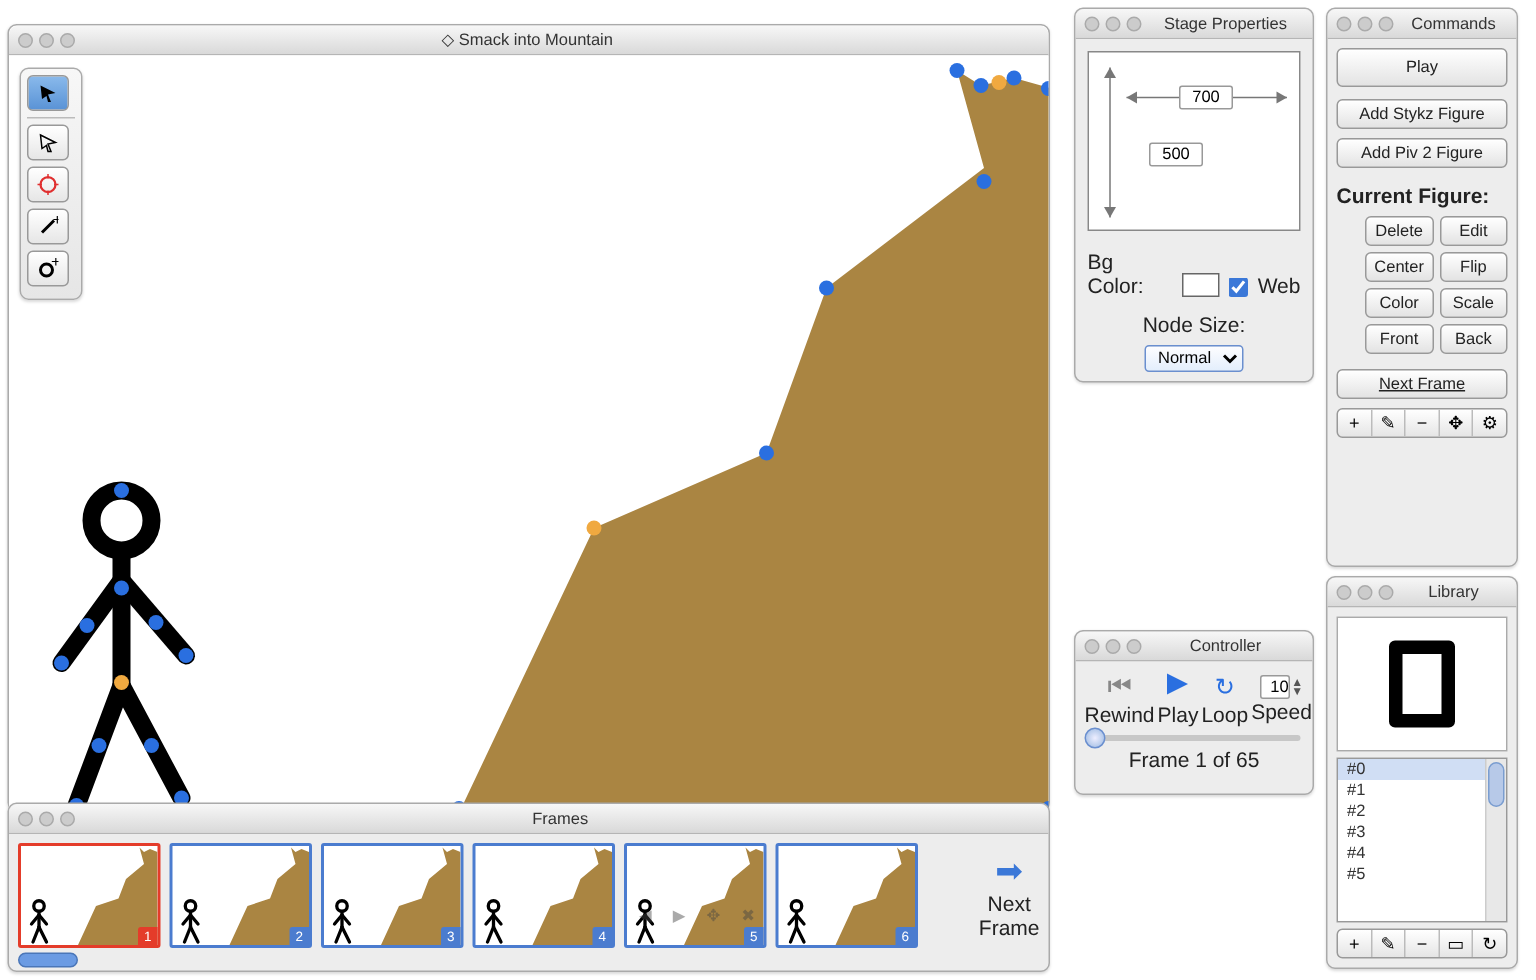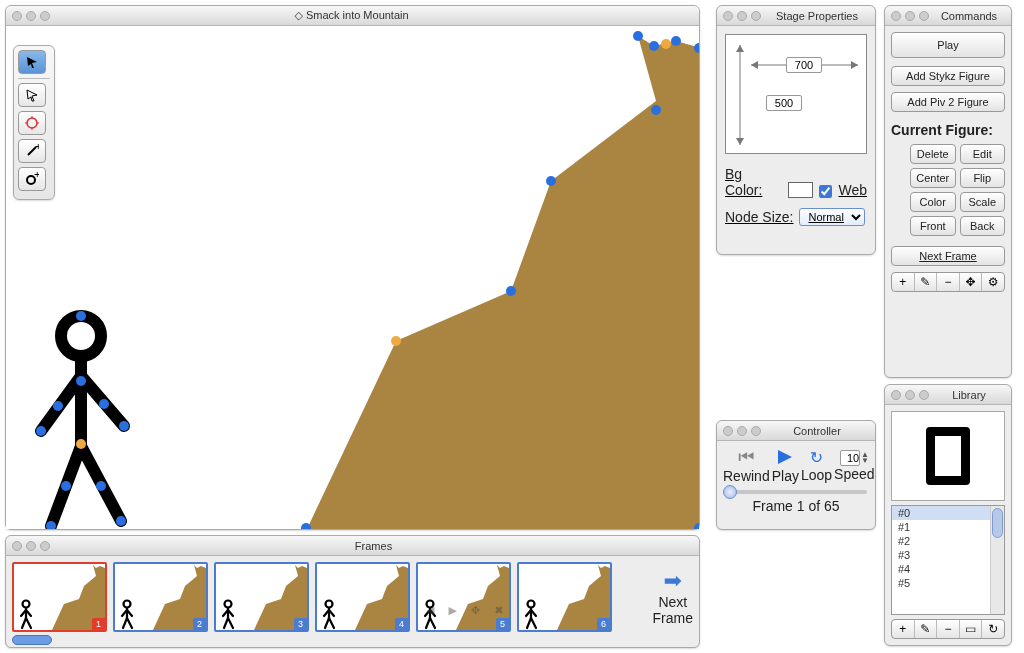--- a/index.html
+++ b/index.html
@@ -28,21 +28,21 @@
   .frame-thumb.sel { border-color:#e43c2a; }
   .frame-num { position:absolute; bottom:0; right:0; background:#4b7ccf; color:#fff; font-size:9px; padding:1px 4px; border-radius:2px 0 0 0;}
   .frame-thumb.sel .frame-num { background:#e43c2a;}
   .scrollbar-v { position:absolute; right:0; top:0; bottom:0; width:14px; background:#e8e8e8; border-left:1px solid #ccc;}
   .scroll-thumb { position:absolute; left:1px; right:1px; background:#b7c9e8; border:1px solid #7a9dd0; border-radius:7px; }
   .mini-scroll-thumb { position:absolute; bottom:2px; left:6px; width:40px; height:10px; background:#6b9be3; border-radius:6px; border:1px solid #4a76b8;}
 </style>
 </head>
 <body>
 
-<div class="panel" style="left:5px; top:5px; width:695px; height:525px; background:#fff;">
+<div class="panel" style="left:5px; top:16px; width:695px; height:525px; background:#fff;">
   <div class="titlebar">
     <div class="traffic">
       <div class="dot"></div>
       <div class="dot"></div>
       <div class="dot"></div>
     </div>
     <div class="title">◇ Smack into Mountain</div>
     <div style="width:40px"></div>
   </div>
 
@@ -125,40 +125,40 @@
 
 <div class="panel" style="left:716px; top:5px; width:160px; height:250px;">
   <div class="titlebar">
     <div class="traffic">
         <div class="dot"></div>
         <div class="dot"></div>
         <div class="dot"></div>
       </div>
     <div class="title">Stage Properties</div>
   </div>
-  <div style="padding:8px;text-decoration:underline;">
+  <div style="padding:8px;">
     <div style="border:1px solid #888; background:#fff; height:120px; position:relative; margin-bottom:12px;">
       <svg width="140" height="118">
         <line x1="14" y1="10" x2="14" y2="110" stroke="#777" marker-end="url(#ar)" marker-start="url(#ar)"></line>
         <line x1="25" y1="30" x2="132" y2="30" stroke="#777"></line>
         <polygon points="132,30 125,26 125,34" fill="#777"></polygon>
         <polygon points="25,30 32,26 32,34" fill="#777"></polygon>
         <polygon points="14,10 10,17 18,17" fill="#777"></polygon>
         <polygon points="14,110 10,103 18,103" fill="#777"></polygon>
       </svg>
       <div class="input-box" style="position:absolute; left:60px; top:22px; width:36px; text-align:center;">700</div>
       <div class="input-box" style="position:absolute; left:40px; top:60px; width:36px; text-align:center;">500</div>
     </div>
     <div style="display:flex; align-items:flex-end; gap:6px; margin-bottom:10px;">
       <span class="label">Bg Color:</span>
       <div style="width:26px; height:16px; border:1px solid #666; background:#fff;"></div>
       <input type="checkbox" checked="" style="accent-color: rgb(59, 120, 216);">
       <span class="label">Web</span>
     </div>
-    <div style="display:flex; align-items:center; gap:6px;">
+    <div style="display:flex; align-items:center; gap:6px;flex-direction:column;">
       <span class="label">Node Size:</span>
       <select class="mac"><option>Normal</option></select>
     </div>
   </div>
 </div>
 
 <div class="panel" style="left:716px; top:420px; width:160px; height:110px;">
   <div class="titlebar">
     <div class="traffic">
         <div class="dot"></div>

